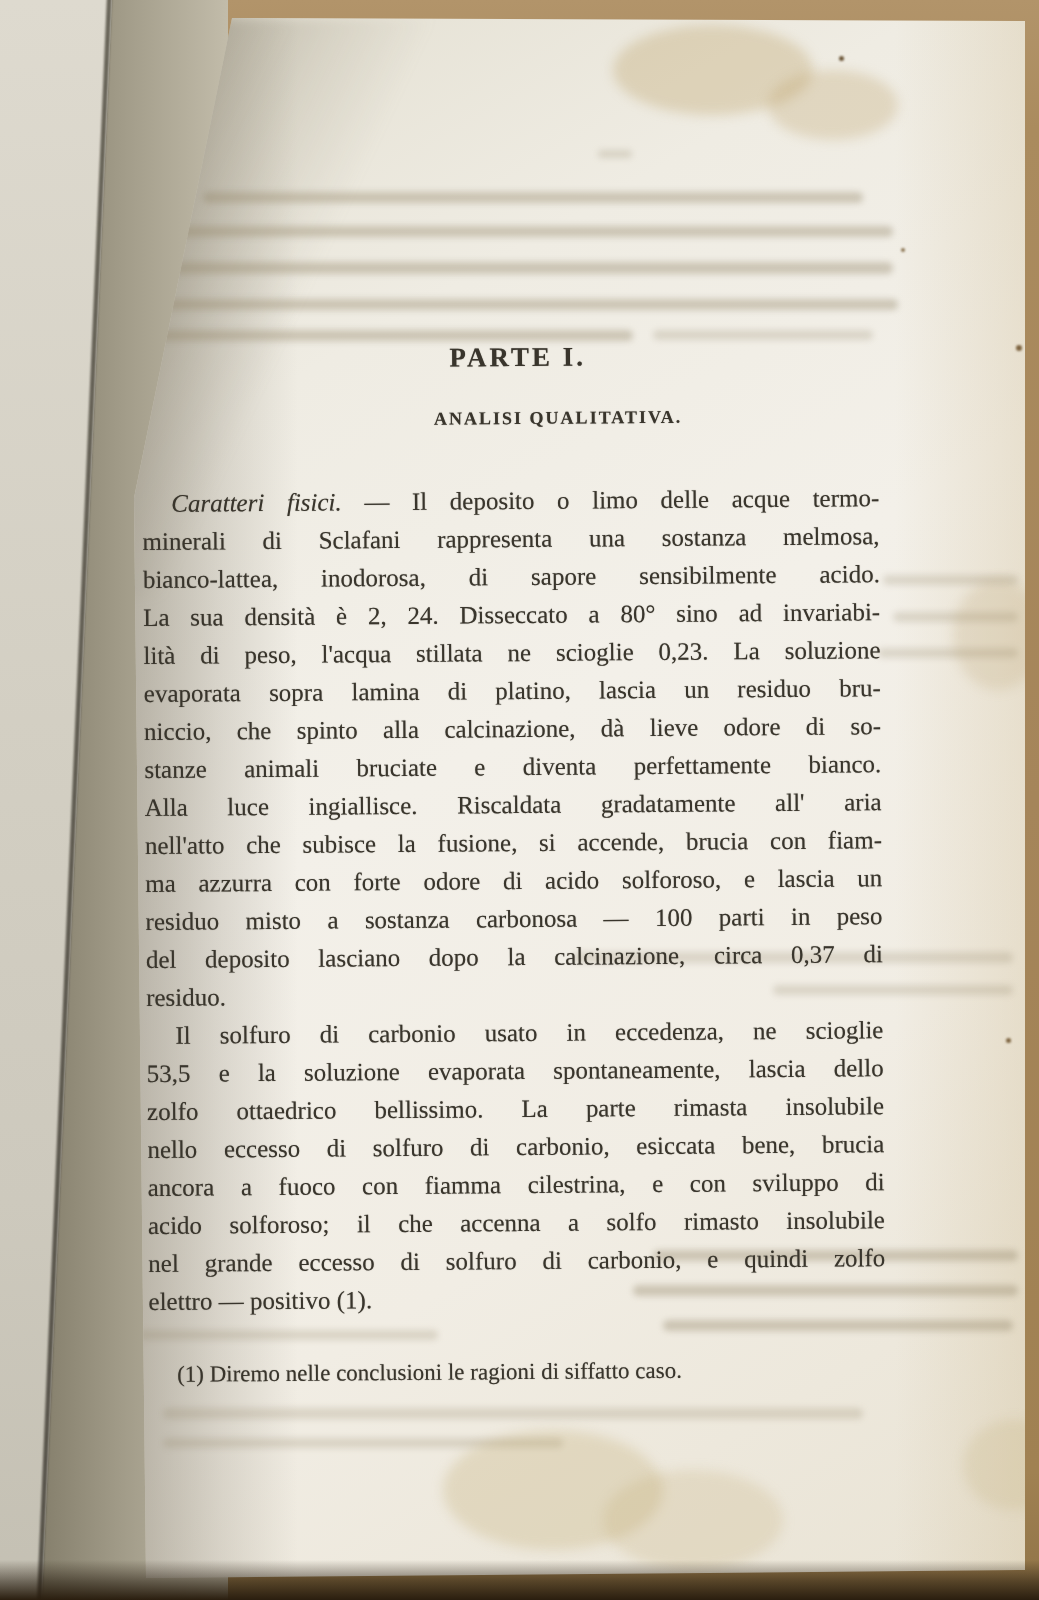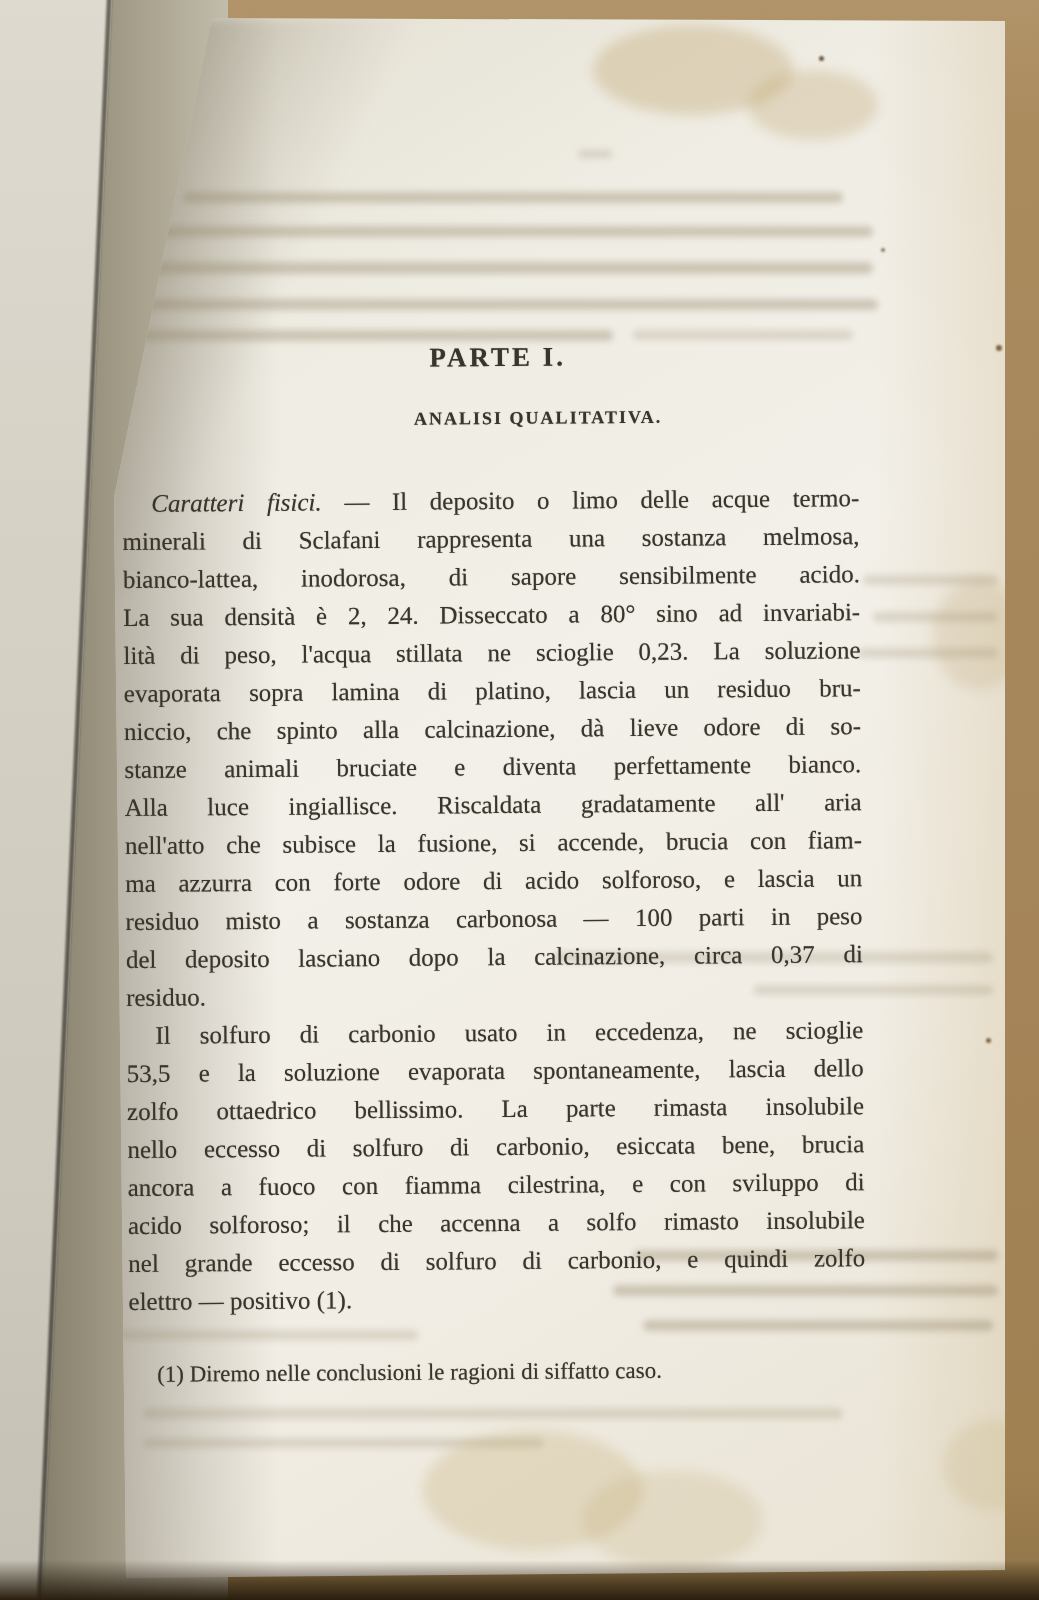--- a/index.html
+++ b/index.html
@@ -18,21 +18,21 @@
     position:absolute;left:107px;top:-5px;width:5px;height:1610px;
     background:linear-gradient(180deg,#6a665a,#57534a);
     transform:skewX(-2.5deg);transform-origin:top left;filter:blur(1px);
   }
   .gutter-band{
     position:absolute;left:38px;top:0;width:190px;height:1600px;
     background:linear-gradient(90deg,#847e6b 0%,#a29c89 45%,#c2bcaa 100%);
   }
   
   .page{
-    position:absolute;left:108px;top:18px;width:897px;height:1560px;
+    position:absolute;left:128px;top:18px;width:897px;height:1560px;
     background:linear-gradient(150deg,#e3dfd1 0%,#efece3 22%,#f3f0e9 45%,#f1ede4 70%,#e9e3d4 100%);
     clip-path:polygon(104px 0,897px 3px,897px 1552px,18px 1560px,6px 480px);
   }
   .corner-shadow{
     position:absolute;left:0;top:0;width:400px;height:580px;
     background:linear-gradient(115deg,rgba(112,104,86,0.55) 0px,rgba(124,116,96,0.35) 90px,rgba(138,130,108,0.16) 190px,rgba(150,142,120,0) 280px);
     filter:blur(6px);
   }
   .left-shadow{
     position:absolute;left:0;top:0;width:170px;height:1560px;

